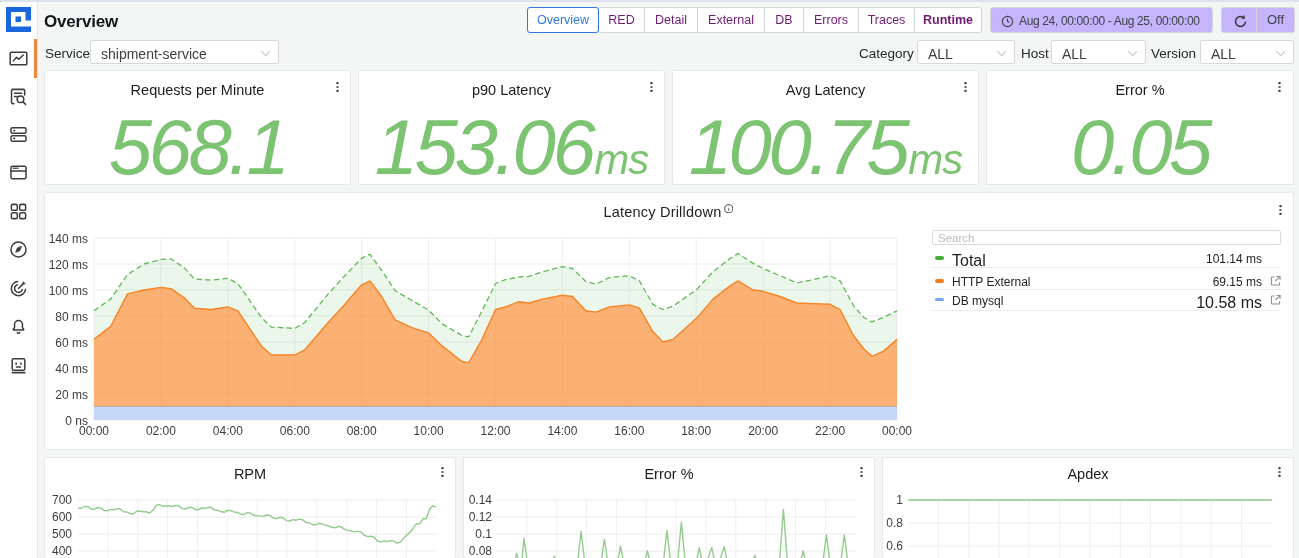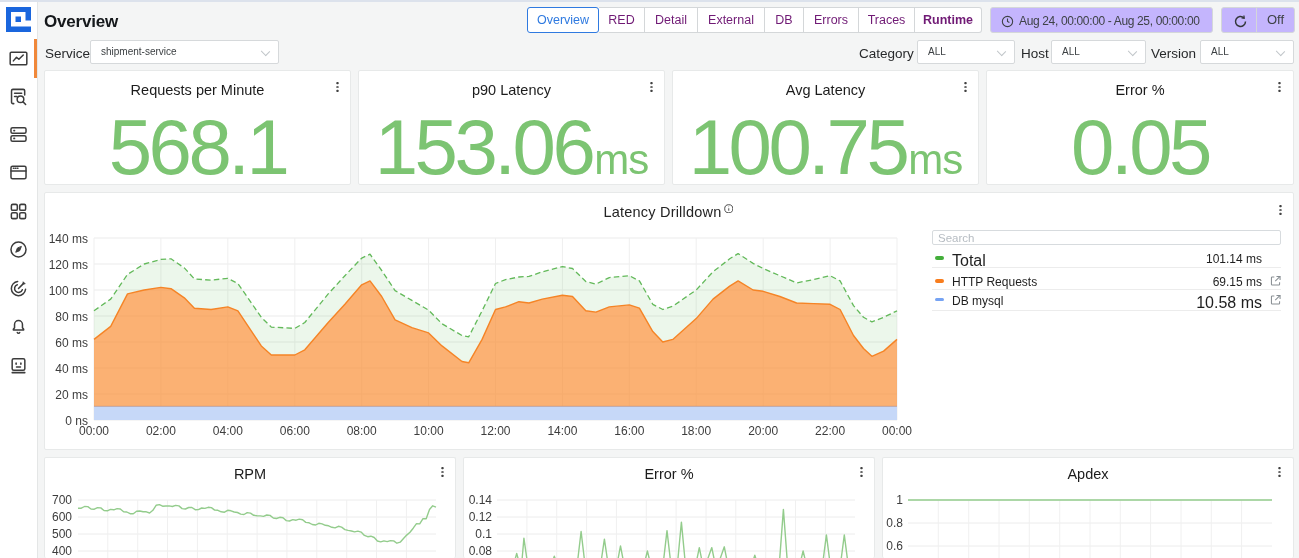--- a/index.html
+++ b/index.html
@@ -6,21 +6,21 @@
 .abs { position:absolute; }
 .card { position:absolute; background:#fff; border:1px solid #e7e9e9; border-radius:2px; }
 .ctitle { position:absolute; left:0; right:0; text-align:center; font-size:14.5px; font-weight:500; color:#1c1c1c; }
 .ax { font-size:12px; fill:#3d3d3d; font-family:"Liberation Sans",sans-serif; }
 .tabs { position:absolute; left:527px; top:7px; display:flex; }
 .tab { height:26px; line-height:24px; text-align:center; font-size:12.5px; color:#701a75; background:#fff; border:1px solid #d4d7d9; border-left:none; }
 .tab:first-child { border-left:1px solid #d4d7d9; border-radius:3px 0 0 3px; }
 .tab:last-child { border-radius:0 3px 3px 0;font-weight:bold; }
 .tab.active { border:1px solid #2f7ae0; color:#2f7ae0; border-radius:3px; }
 .btn { position:absolute; height:26px; background:#c4b5fd; border:1px solid #d4d7d9; font-size:12px; color:#3e4246; white-space:nowrap; }
-.sel { position:absolute; background:#fff; border:1px solid #d6d9db; border-radius:2px; font-size:10px; color:#3c4043;padding-left:9px; }
+.sel { position:absolute; background:#fff; border:1px solid #d6d9db; border-radius:2px; font-size:14px; color:#3c4043;padding-left:9px; }
 .sel .chev { position:absolute; right:9px; top:50%; margin-top:-4px; width:7px; height:7px; border-right:1.4px solid #c0c5c9; border-bottom:1.4px solid #c0c5c9; transform:rotate(45deg) scale(1,0.9); transform-origin:center; }
 .lbl { position:absolute; font-size:13.5px; color:#27292b; }
 input::placeholder { color:#b6bcc2; }
 </style></head>
 <body>
 <div class="abs" style="left:0;top:0;width:1299px;height:2px;background:#dce2ec"></div>
 
 <div class="abs" style="left:0;top:2px;width:38px;height:556px;background:#fff;border-right:1px solid #e4e6e6"></div>
 <svg class="abs" style="left:6px;top:7px" width="25" height="25" viewBox="0 0 25 25" fill="#1a66dd">
   <rect x="0" y="0" width="25" height="5"></rect>
@@ -155,21 +155,21 @@
 <svg style="position:absolute;left:1276.5px;top:81px" width="5" height="12" viewBox="0 0 5 12" fill="#424242">
     <rect x="1.25" y="1" width="2.5" height="2.2" rx="0.9"></rect>
     <rect x="1.25" y="4.9" width="2.5" height="2.2" rx="0.9" fill="#6a6a6a"></rect>
     <rect x="1.25" y="8.8" width="2.5" height="2.2" rx="0.9"></rect>
   </svg>
 <div class="abs bignum" style="left:44px;width:307px;top:147px"><span class="num">568.1</span></div>
 <div class="abs bignum" style="left:358px;width:307px;top:147px"><span class="num">153.06</span><span class="unit">ms</span></div>
 <div class="abs bignum" style="left:672px;width:307px;top:147px"><span class="num">100.75</span><span class="unit">ms</span></div>
 <div class="abs bignum" style="left:986px;width:308px;top:147px"><span class="num">0.05</span></div>
 <style>
-.bignum { text-align:center; transform:translateY(-50%); white-space:nowrap; color:#7cc472; line-height:1; }
+.bignum { text-align:center; transform:translateY(-50%); white-space:nowrap; color:#7cc472; line-height:1;font-style:italic; }
 .bignum .num { font-size:78px; letter-spacing:-3.5px; }
 .bignum .unit { font-size:42px; letter-spacing:-1px; margin-left:2px; }
 </style>
 
 <div class="card" style="left:44px;top:192px;width:1250px;height:258px"></div>
 <div class="abs" style="left:44px;width:1250px;top:204px;text-align:center;font-size:14.5px;font-weight:500;color:#242424;letter-spacing:0.2px;padding-right:13px">Latency Drilldown</div>
 <svg style="position:absolute;left:723.5px;top:203.5px" width="9.5" height="9.5" viewBox="0 0 24 24" fill="none" stroke="#333" stroke-width="2.2">
     <circle cx="12" cy="12" r="10.2"></circle>
     <line x1="12" y1="10.8" x2="12" y2="17"></line>
     <circle cx="12" cy="7.2" r="1" fill="#333" stroke="none"></circle>
@@ -231,21 +231,21 @@
 </svg>
 
 <input class="abs" style="left: 932px; top: 230px; width: 349px; height: 15px; border: 1px solid rgb(215, 219, 222); border-radius: 2px; font-size: 11.5px; padding: 0px 5px; color: rgb(51, 51, 51); outline: none; font-family: &quot;Liberation Sans&quot;, sans-serif;" placeholder="Search">
 <div class="abs" style="left:932px;top:266.5px;width:349px;height:1px;background:#ececec"></div>
 <div class="abs" style="left:932px;top:288.5px;width:349px;height:1px;background:#ececec"></div>
 <div class="abs" style="left:932px;top:310px;width:349px;height:1px;background:#ececec"></div>
 <span class="abs" style="left:934.5px;top:256.2px;width:9px;height:3.5px;border-radius:2px;background:#43ae3a"></span>
 <span class="abs" style="left:952px;top:252.2px;font-size:16px;color:#1f1f1f">Total</span>
 <span class="abs" style="left:1100px;top:252.2px;width:162px;text-align:right;font-size:12px;color:#1f1f1f">101.14 ms</span>
 <span class="abs" style="left:934.5px;top:279.2px;width:9px;height:3.5px;border-radius:2px;background:#f87d1d"></span>
-<span class="abs" style="left:952px;top:274.7px;font-size:12px;color:#1f1f1f">HTTP Requests</span>
+<span class="abs" style="left:952px;top:274.7px;font-size:12px;color:#1f1f1f">HTTP External</span>
 <span class="abs" style="left:1100px;top:274.7px;width:162px;text-align:right;font-size:12px;color:#1f1f1f">69.15 ms</span>
 <svg style="position:absolute;left:1270px;top:275px" width="11.5" height="11.5" viewBox="0 0 24 24" fill="none" stroke="#898f94" stroke-width="2.2">
     <path d="M9 4 H4.5 A1.5 1.5 0 0 0 3 5.5 v14 A1.5 1.5 0 0 0 4.5 21 h14 A1.5 1.5 0 0 0 20 19.5 V15"></path>
     <path d="M13.5 3 H21 V10.5"></path>
     <path d="M21 3 L11 13"></path>
   </svg>
 <span class="abs" style="left:934.5px;top:297.7px;width:9px;height:3.5px;border-radius:2px;background:#76a3f3"></span>
 <span class="abs" style="left:952px;top:293.7px;font-size:12px;color:#1f1f1f">DB mysql</span>
 <span class="abs" style="left:1100px;top:293.7px;width:162px;text-align:right;font-size:16px;color:#1f1f1f">10.58 ms</span>
 <svg style="position:absolute;left:1270px;top:294.2px" width="11.5" height="11.5" viewBox="0 0 24 24" fill="none" stroke="#898f94" stroke-width="2.2">

